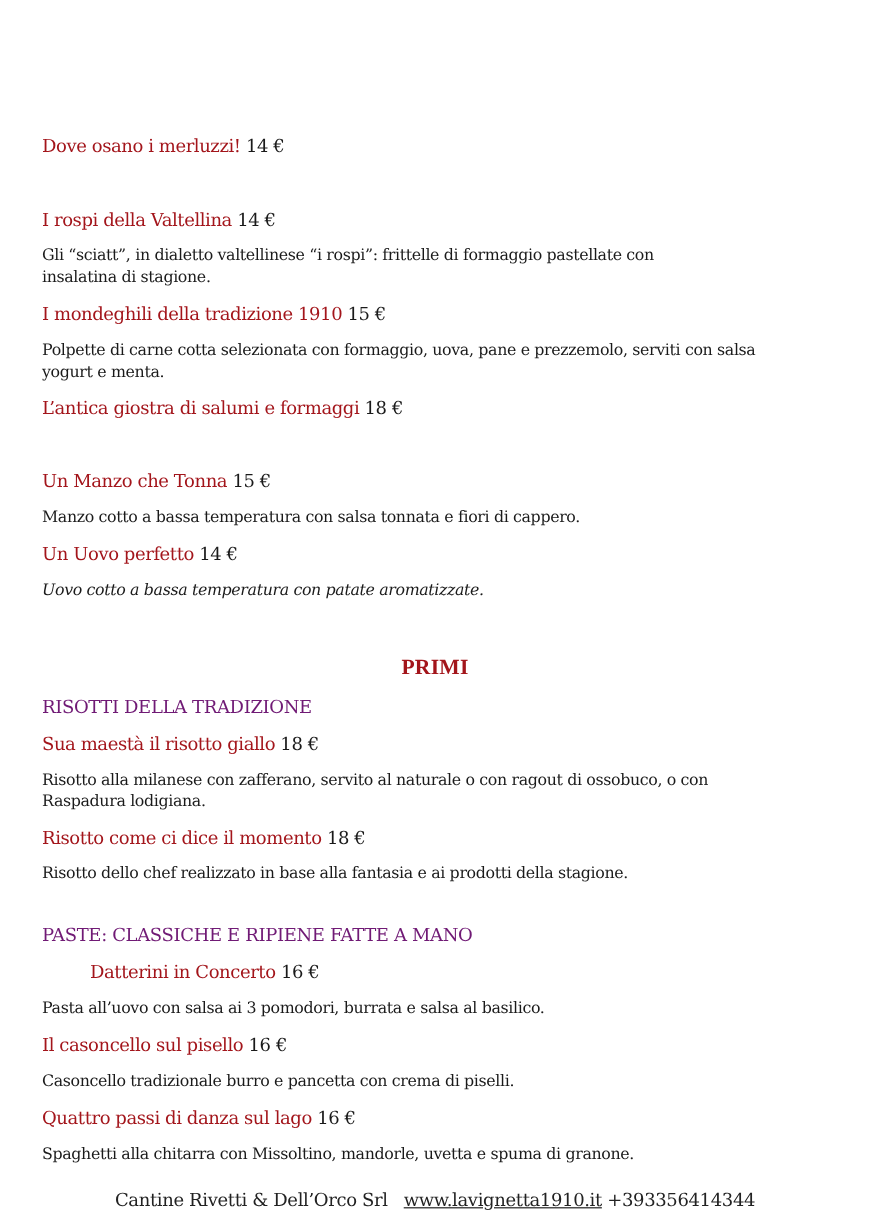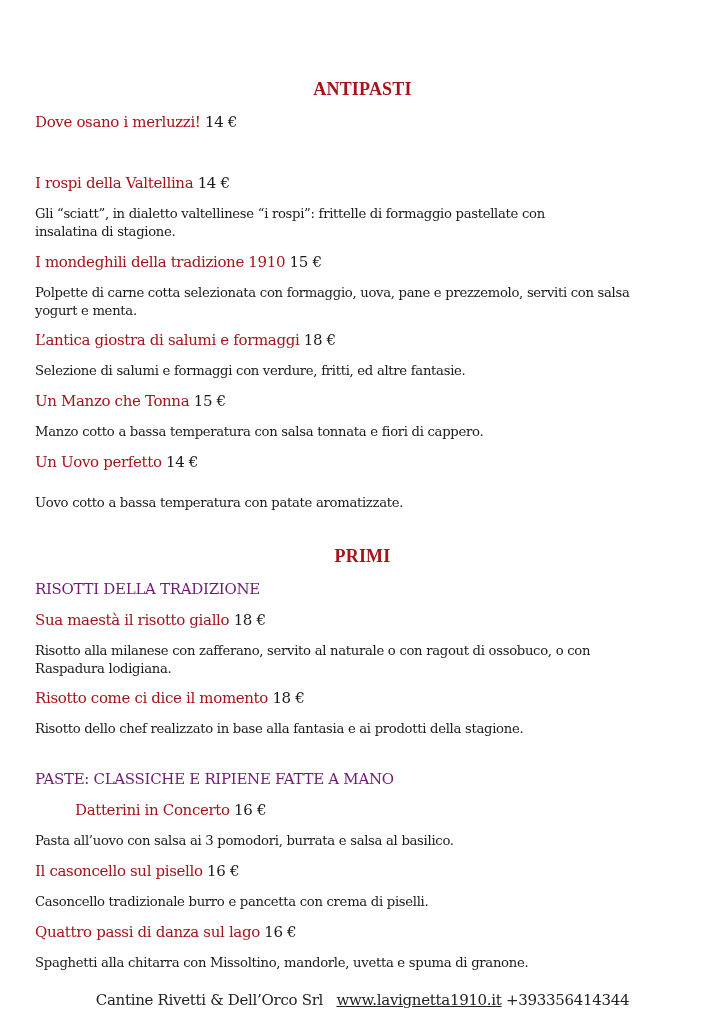--- a/index.html
+++ b/index.html
@@ -34,21 +34,20 @@
       position: absolute; left: 0; width: 725px; top: 991px; text-align: center;
       font-size: 15px; font-family: "DejaVu Serif", serif; color: #222; letter-spacing: -0.3px;
     }
     .footer a { color: #222; text-decoration: underline; }
   </style>
 </head>
 <body>
 
 <div class="page">
 
-  <div class="section-title" style="top:79px;">ANTIPASTI</div>
 
   <div class="dish-line" style="top:113px;">
     <span class="dish-name">Dove osano i merluzzi!</span>
     <span class="dish-price">14 €</span>
   </div>
 
   <div class="dish-line" style="top:174px;">
     <span class="dish-name">I rospi della Valtellina</span>
     <span class="dish-price">14 €</span>
   </div>
@@ -57,33 +56,32 @@
   <div class="dish-line" style="top:253px;">
     <span class="dish-name">I mondeghili della tradizione 1910</span>
     <span class="dish-price">15 €</span>
   </div>
   <div class="desc" style="top:284px; width:620px;">Polpette di carne cotta selezionata con formaggio, uova, pane e prezzemolo, serviti con salsa yogurt e menta.</div>
 
   <div class="dish-line" style="top:331px;">
     <span class="dish-name">L’antica giostra di salumi e formaggi</span>
     <span class="dish-price"> 18 €</span>
   </div>
-  <div class="desc" style="top:362px;">Selezione di salumi e formaggi con verdure, fritti, ed altre fantasie.</div>
 
   <div class="dish-line" style="top:392px;">
     <span class="dish-name">Un Manzo che Tonna</span>
     <span class="dish-price">15 €</span>
   </div>
   <div class="desc" style="top:423px;">Manzo cotto a bassa temperatura con salsa tonnata e fiori di cappero.</div>
 
   <div class="dish-line" style="top:453px;">
     <span class="dish-name">Un Uovo perfetto</span>
     <span class="dish-price">14 €</span>
   </div>
-  <div class="desc" style="top:494px;">Uovo cotto a bassa temperatura con patate aromatizzate.</div>
+  <div class="desc" style="top:484px;font-style:italic;">Uovo cotto a bassa temperatura con patate aromatizzate.</div>
 
   <div class="section-title" style="top:546px;">PRIMI</div>
 
   <div class="subsection" style="top:580px;">RISOTTI DELLA TRADIZIONE</div>
 
   <div class="dish-line" style="top:611px;">
     <span class="dish-name">Sua maestà il risotto giallo</span>
     <span class="dish-price"> 18 €</span>
   </div>
   <div class="desc" style="top:642px; width:620px;">Risotto alla milanese con zafferano, servito al naturale o con ragout di ossobuco, o con Raspadura lodigiana.</div>

